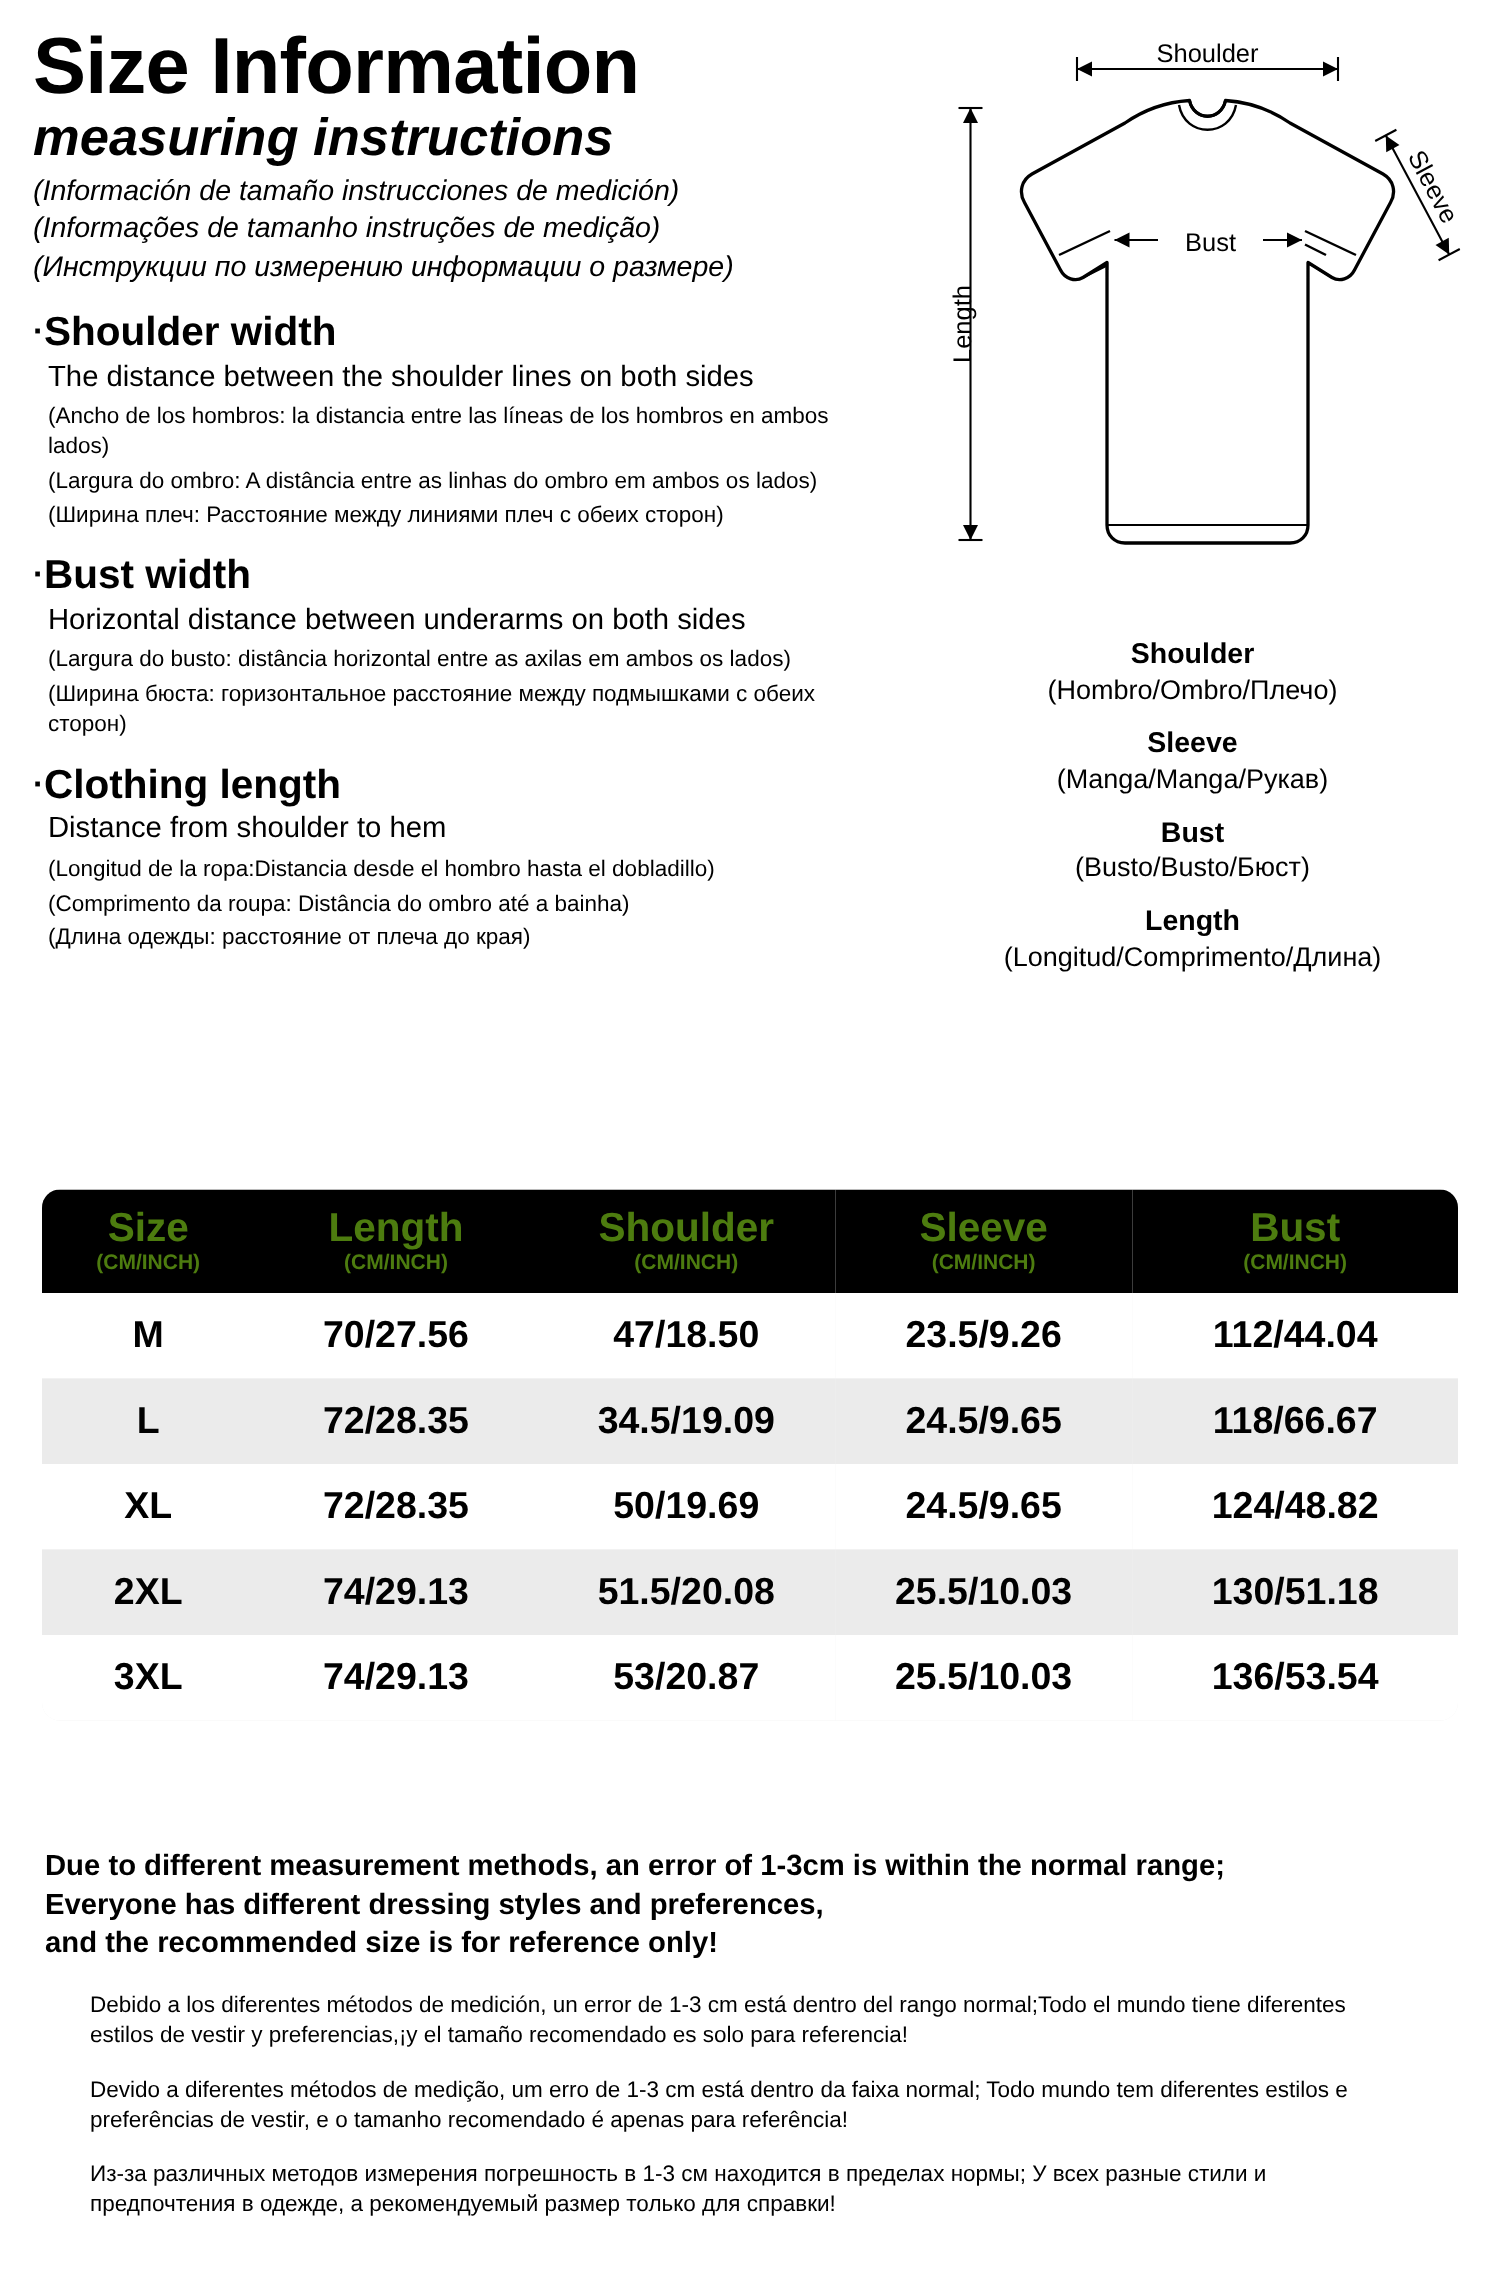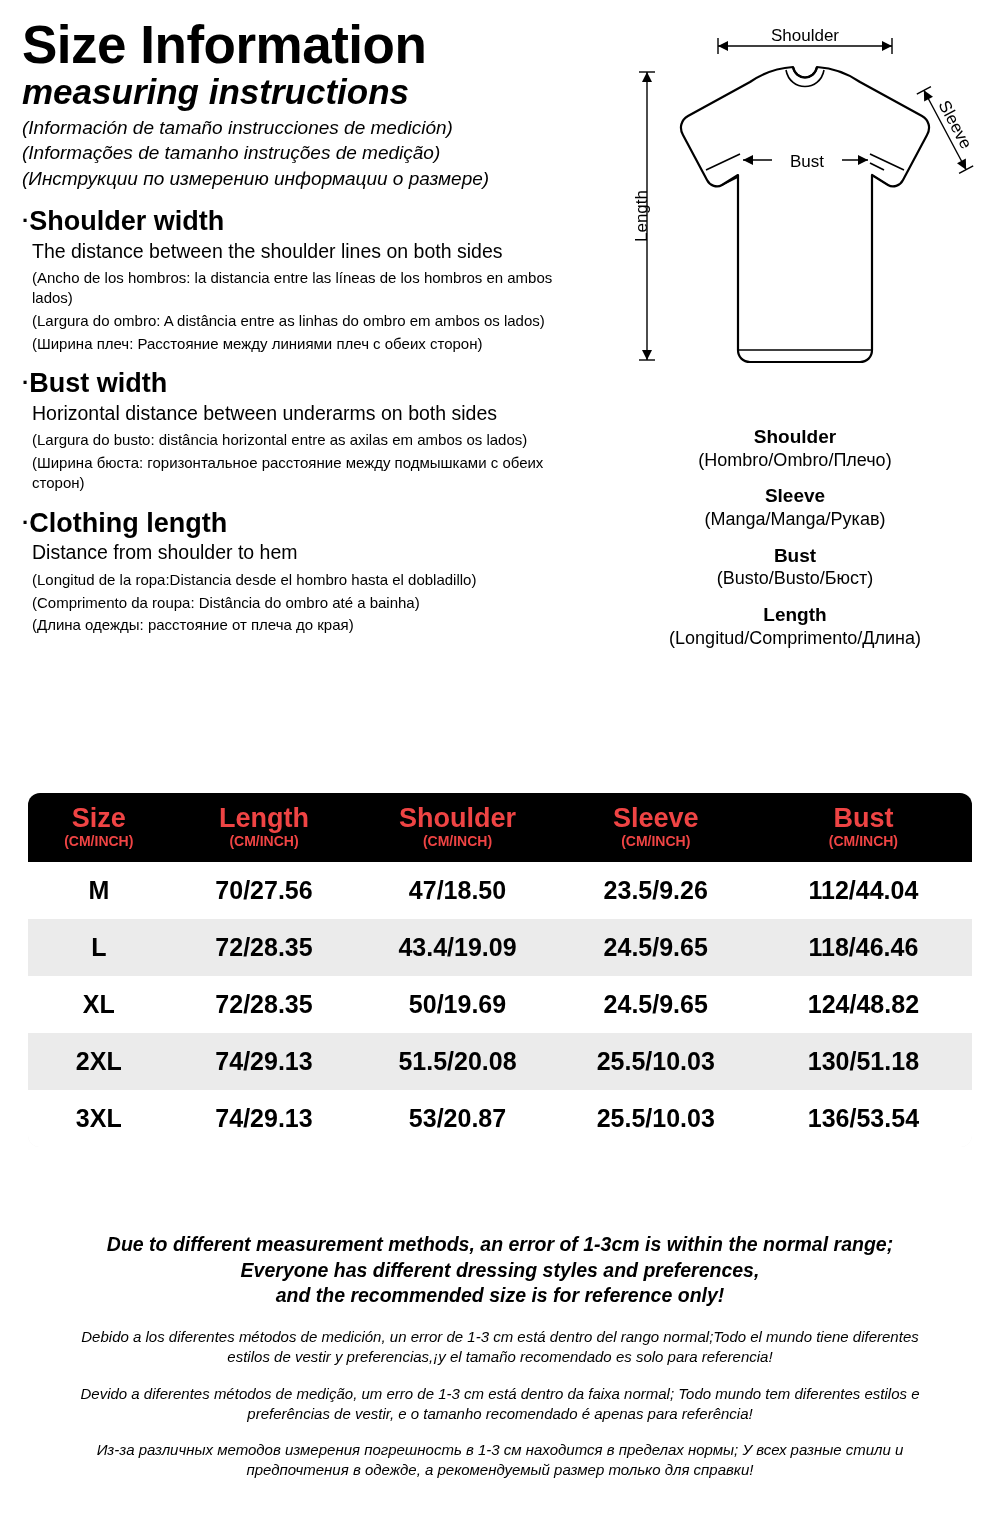--- a/index.html
+++ b/index.html
@@ -112,21 +112,21 @@
     overflow: hidden;
     background: #f2f2f2;
   }
   table.size-table {
     width: 100%;
     border-collapse: collapse;
     table-layout: fixed;
   }
   table.size-table thead th {
     background: #000000;
-    color: #ef4444;
+    color: #4d7c0f;
     padding: 10px 0 12px 0;
     text-align: center;
     font-weight: bold;
   }
   .th-main {
     font-size: 27px;
     line-height: 1.12;
     display: block;
   }
   .th-unit {
@@ -153,22 +153,21 @@
   .col-sho { width: 21%; }
   .col-sle { width: 21%; }
   .col-bus { width: 23%; }
 
   
   .footer {
     position: absolute;
     left: 30px;
     top: 1232px;
     width: 940px;
-    text-align: center;
-    font-style: italic;
+    text-align: left;
   }
   .footer-en {
     font-size: 19.5px;
     font-weight: bold;
     line-height: 1.32;
     margin-bottom: 18px;
   }
   .footer-tr {
     font-size: 15px;
     line-height: 1.35;
@@ -322,23 +321,23 @@
         <tr>
           <td>M</td>
           <td>70/27.56</td>
           <td>47/18.50</td>
           <td>23.5/9.26</td>
           <td>112/44.04</td>
         </tr>
         <tr>
           <td>L</td>
           <td>72/28.35</td>
-          <td>43.4/19.09</td>
+          <td>34.5/19.09</td>
           <td>24.5/9.65</td>
-          <td>118/46.46</td>
+          <td>118/66.67</td>
         </tr>
         <tr>
           <td>XL</td>
           <td>72/28.35</td>
           <td>50/19.69</td>
           <td>24.5/9.65</td>
           <td>124/48.82</td>
         </tr>
         <tr>
           <td>2XL</td>

